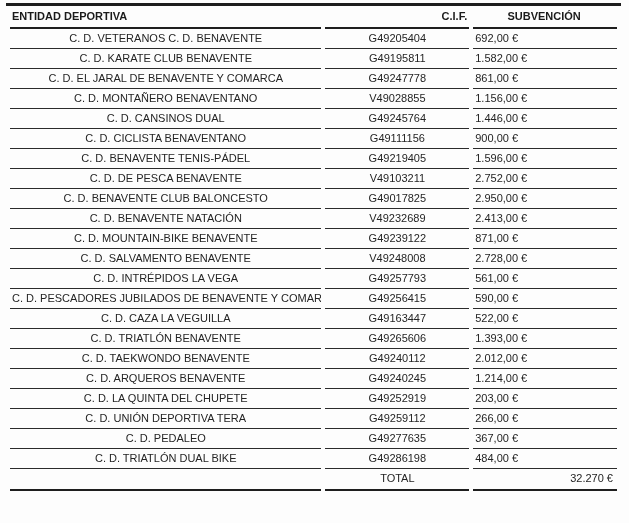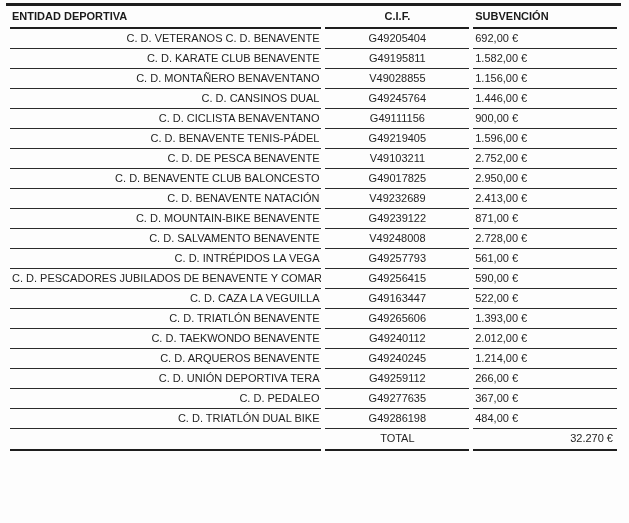--- a/index.html
+++ b/index.html
@@ -39,27 +39,27 @@
     vertical-align: middle;
   }
   thead th {
     border-bottom: 2px solid #1e1e1e;
     font-weight: bold;
     text-align: left;
     padding-top: 4px;
     padding-bottom: 4px;
     color: #1b1b1b;
   }
-  thead th.cif    { text-align: center; }
-  thead th.amount { text-align: left; padding-right: 4px; }
+  thead th.cif    { text-align: right; }
+  thead th.amount { text-align: center; padding-right: 4px; }
 
   tbody td {
     border-bottom: 1px solid #2b2b2b;
   }
-  td.entity { text-align: right; margin-top: 20px; }
+  td.entity { text-align: center; margin-top: 20px; }
   td.cif    { text-align: center; margin-top: 37px; }
   td.amount { text-align: left; padding-right: 4px; }
 
   tfoot td {
     border-bottom: 2px solid #1e1e1e;
     padding-top: 3px;
     padding-bottom: 4px;
   }
   tfoot td.cif { text-align: center; }
   tfoot td.amount { text-align: right; padding-right: 4px; }
@@ -86,20 +86,25 @@
           <td class="entity">C. D. VETERANOS C. D. BENAVENTE</td>
           <td class="cif">G49205404</td>
           <td class="amount">692,00 €</td>
         </tr>
         <tr>
           <td class="entity">C. D. KARATE CLUB BENAVENTE</td>
           <td class="cif">G49195811</td>
           <td class="amount">1.582,00 €</td>
         </tr>
         <tr>
+          <td class="entity">C. D. EL JARAL DE BENAVENTE Y COMARCA</td>
+          <td class="cif">G49247778</td>
+          <td class="amount">861,00 €</td>
+        </tr>
+        <tr>
           <td class="entity">C. D. MONTAÑERO BENAVENTANO</td>
           <td class="cif">V49028855</td>
           <td class="amount">1.156,00 €</td>
         </tr>
         <tr>
           <td class="entity">C. D. CANSINOS DUAL</td>
           <td class="cif">G49245764</td>
           <td class="amount">1.446,00 €</td>
         </tr>
         <tr>
@@ -159,20 +164,25 @@
         </tr>
         <tr>
           <td class="entity">C. D. TAEKWONDO BENAVENTE</td>
           <td class="cif">G49240112</td>
           <td class="amount">2.012,00 €</td>
         </tr>
         <tr>
           <td class="entity">C. D. ARQUEROS BENAVENTE</td>
           <td class="cif">G49240245</td>
           <td class="amount">1.214,00 €</td>
+        </tr>
+        <tr>
+          <td class="entity">C. D. LA QUINTA DEL CHUPETE</td>
+          <td class="cif">G49252919</td>
+          <td class="amount">203,00 €</td>
         </tr>
         <tr>
           <td class="entity">C. D. UNIÓN DEPORTIVA TERA</td>
           <td class="cif">G49259112</td>
           <td class="amount">266,00 €</td>
         </tr>
         <tr>
           <td class="entity">C. D. PEDALEO</td>
           <td class="cif">G49277635</td>
           <td class="amount">367,00 €</td>

